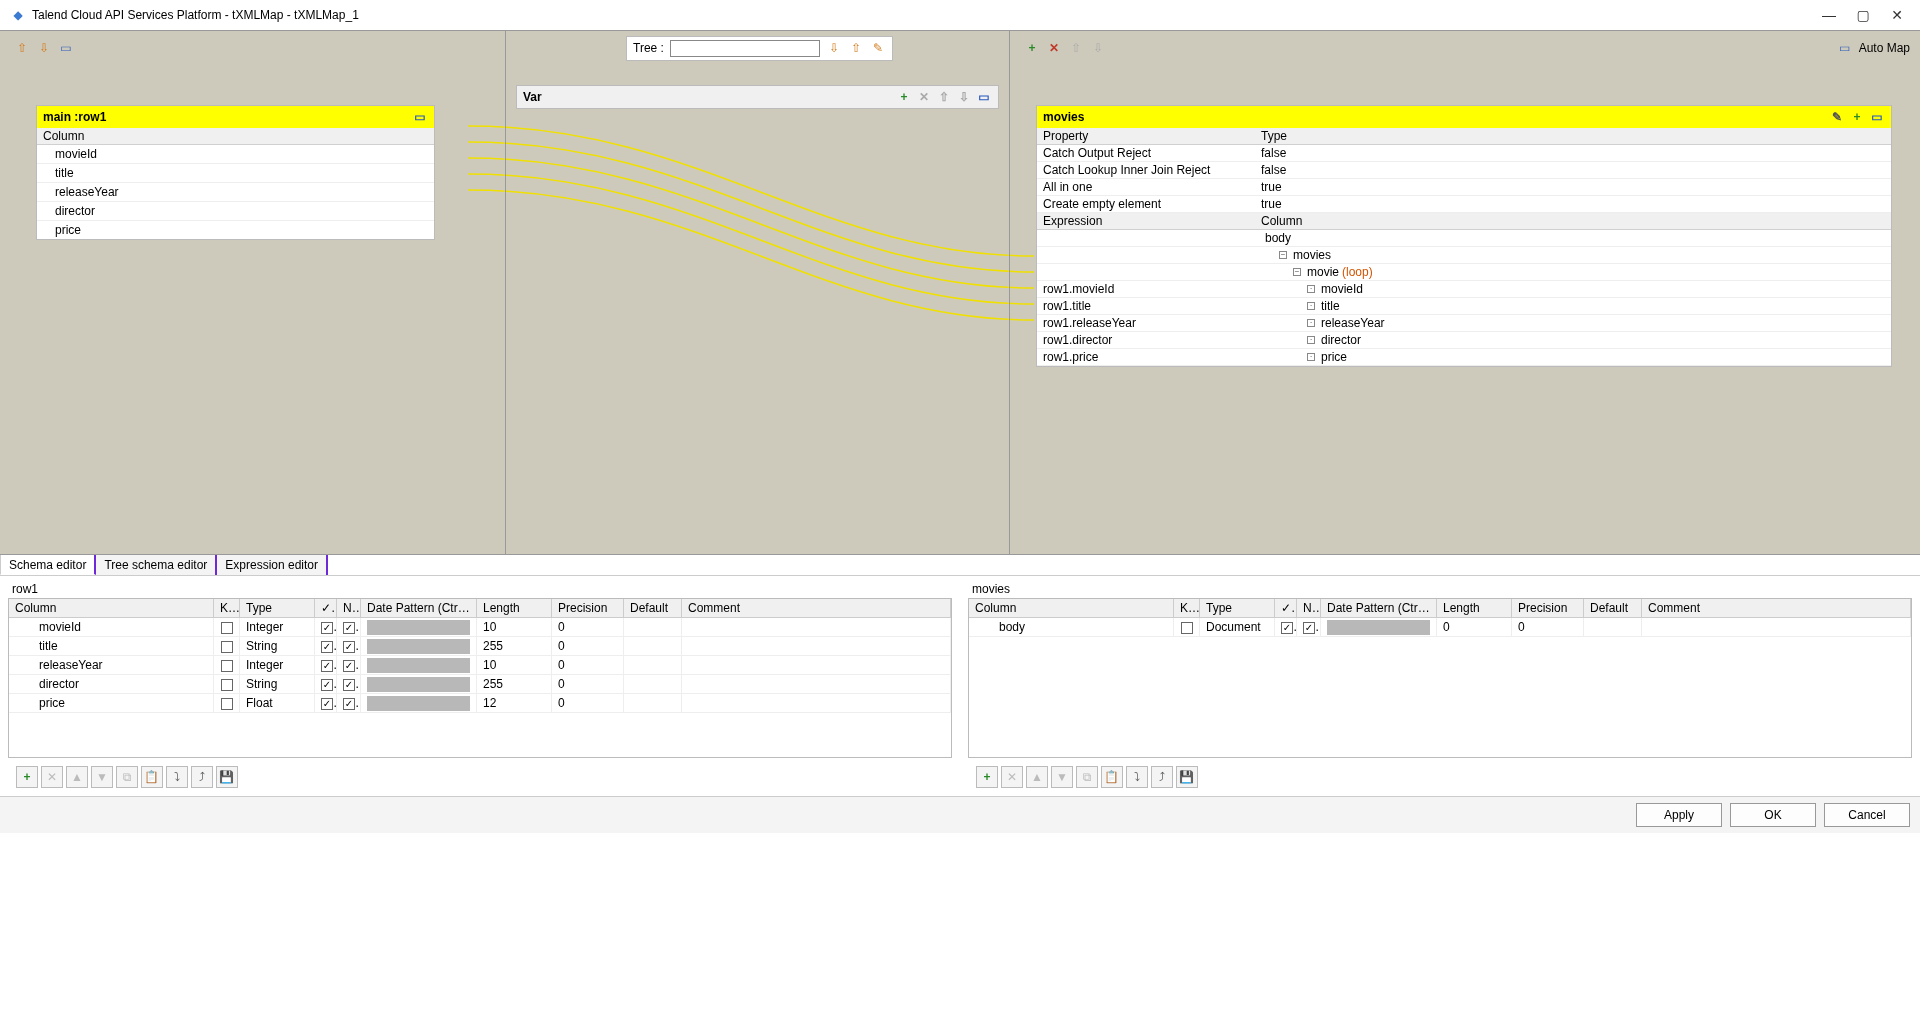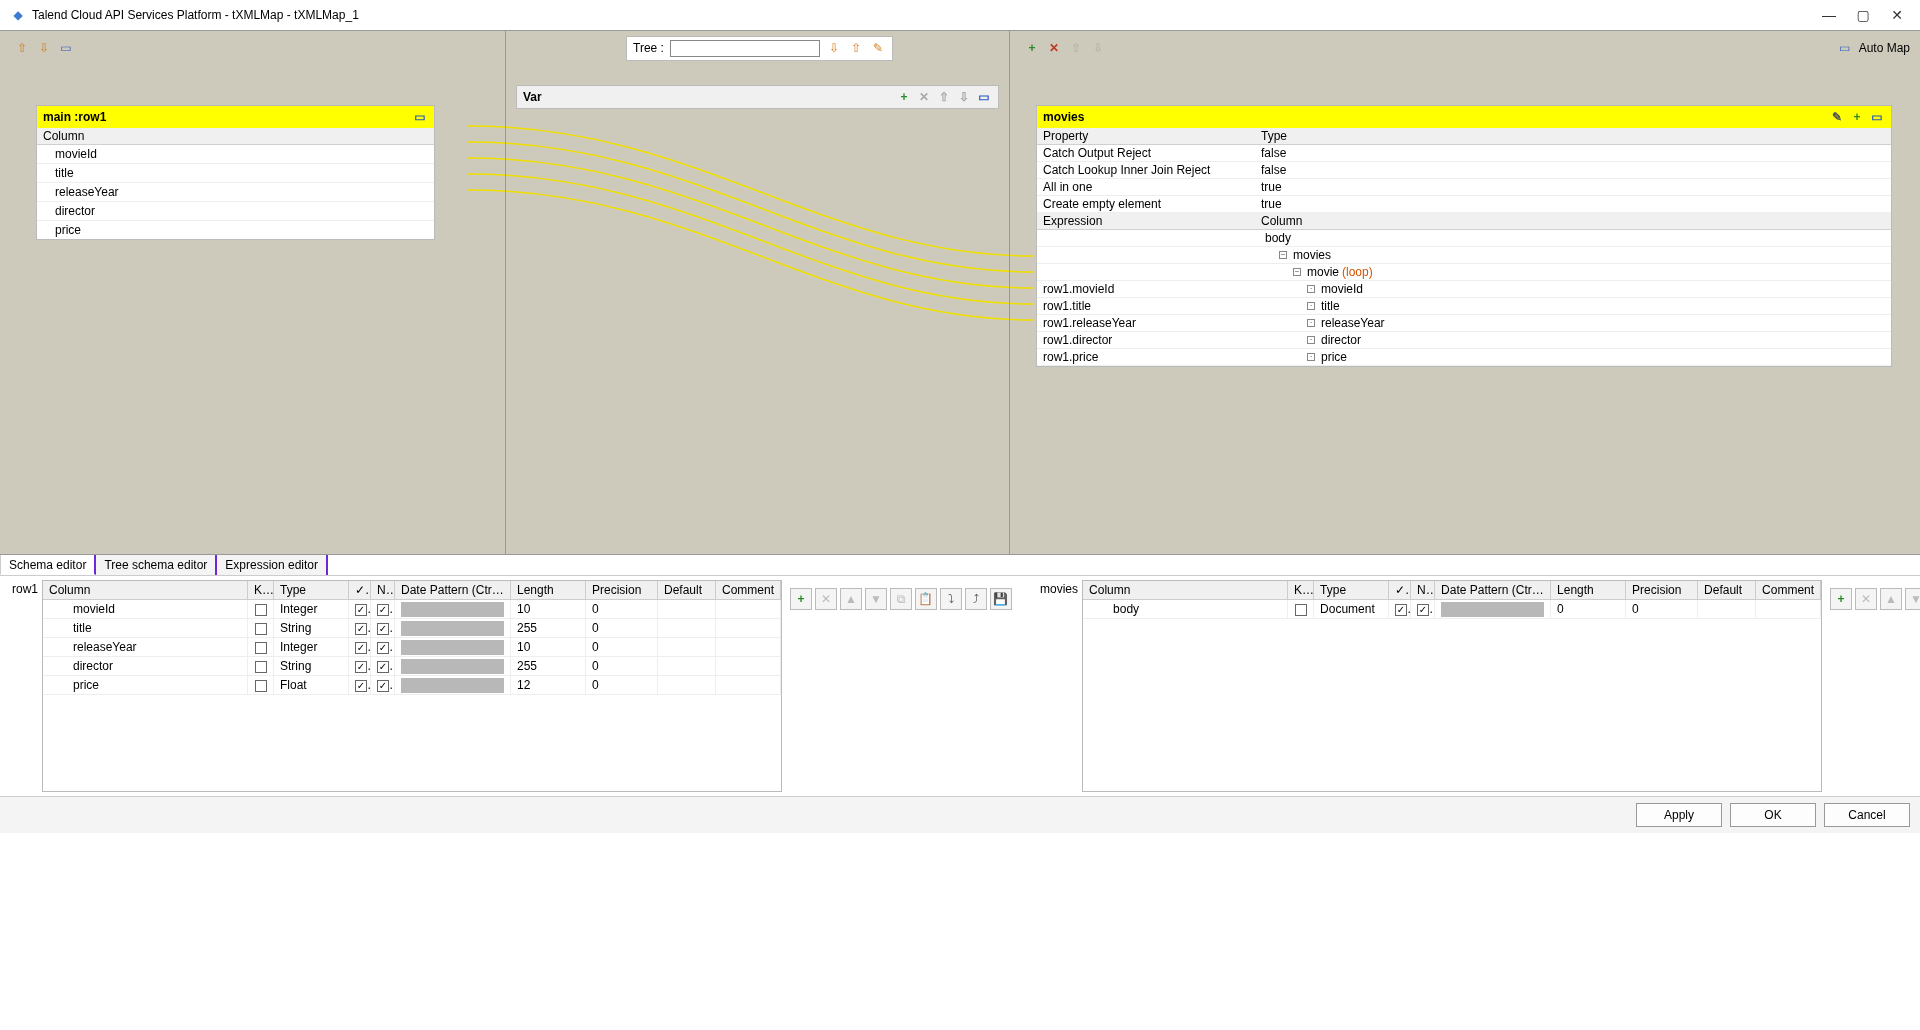--- a/index.html
+++ b/index.html
@@ -55,21 +55,21 @@
 .expr-row .tree { flex: 1; padding: 0 6px; height: 16px; line-height: 16px; display: flex; align-items: center; gap: 3px; }
 .loop { color: #d35400; }
 .node-icon { width:8px; height:8px; border:1px solid #888; display:inline-flex; align-items:center; justify-content:center; font-size:8px; line-height:1; margin-right:3px; color:#555; background:#fff; }
 
 .tabs { display: flex; border-top: 1px solid #999; border-bottom: 1px solid #ccc; background: #fff; height: 22px; align-items: stretch; }
 .tab { padding: 3px 8px; border-right: 2px solid #6d28d9; background: #f4f4f4; cursor: default; }
 .tab:first-child { border-left: 1px solid #ccc; }
 .tab.active { background: #fff; border-bottom: 1px solid #fff; }
 
 .schema { display: flex; height: 220px; }
-.schema-pane { flex: 1; display: flex; padding: 4px 8px; }
+.schema-pane { flex: 1; display: flex; flex-direction: column; padding: 4px 8px; }
 .schema-pane-title { padding: 2px 4px; }
 .schema-table { border: 1px solid #bbb; flex: 1; overflow: auto; background:#fff; }
 .schema-row { display: flex; border-bottom: 1px solid #eee; height: 19px; align-items: center; }
 .schema-row.hdr { background: #f0f0f0; border-bottom: 1px solid #ccc; }
 .sc { padding: 0 6px; overflow: hidden; text-overflow: ellipsis; white-space: nowrap; border-right: 1px solid #eee; height:100%; line-height:19px; }
 .schema-row.hdr .sc { border-right: 1px solid #ccc; }
 .sc.col { width: 205px; } .sc.col.ind { padding-left: 30px; }
 .sc.k { width: 26px; text-align: center; }
 .sc.type { width: 75px; }
 .sc.chk { width: 22px; text-align: center; }

